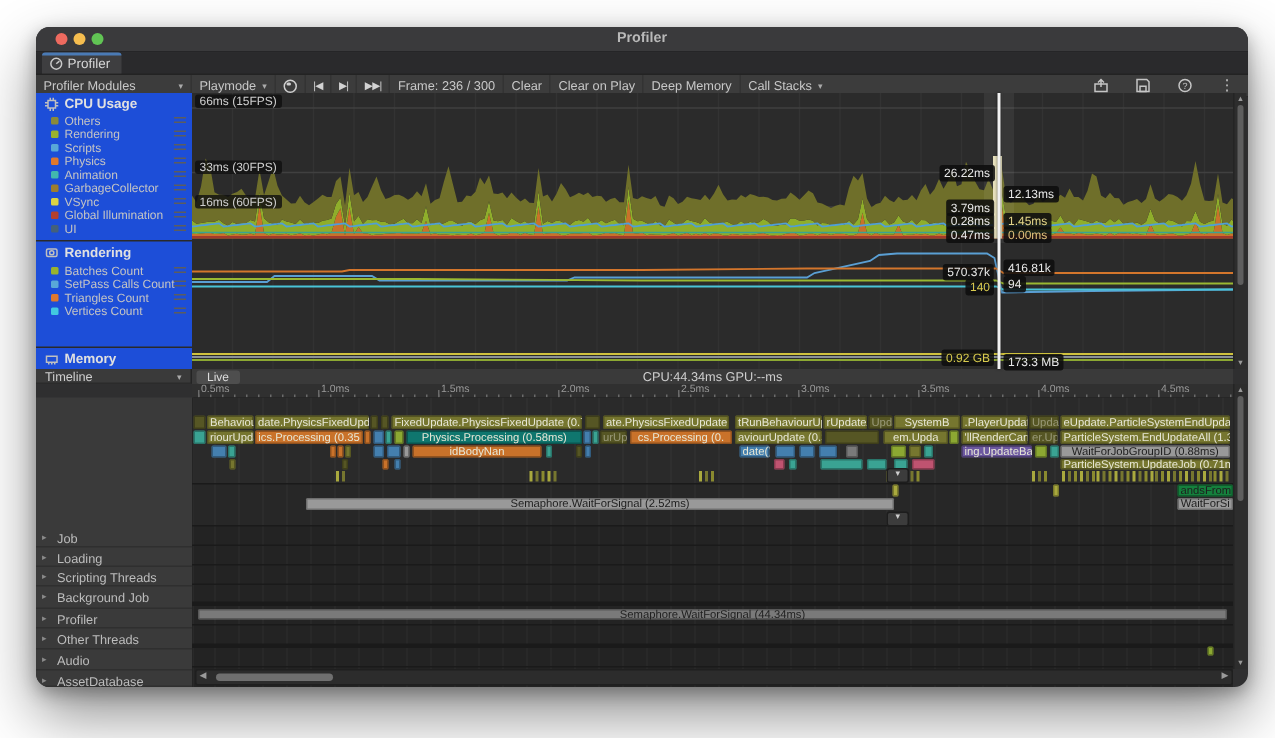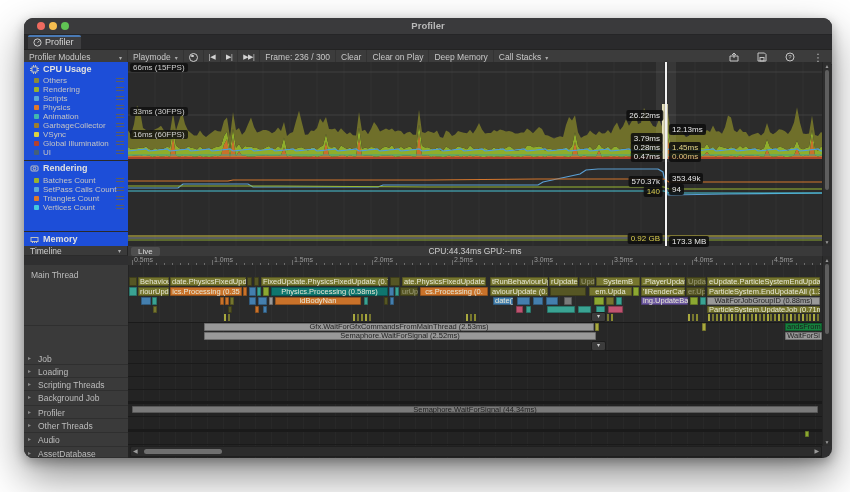--- a/index.html
+++ b/index.html
@@ -518,21 +518,20 @@
         <div class="seg" style="left: 100px; top: 41px; width: 4px; height: 7px; line-height: 7px; background: rgb(86, 86, 36);"></div>
         <div class="seg" style="left: 127px; top: 41px; width: 3px; height: 7px; line-height: 7px; background: rgb(201, 114, 42);"></div>
         <div class="seg" style="left: 135px; top: 41px; width: 4px; height: 7px; line-height: 7px; background: rgb(68, 127, 174);"></div>
         <div class="seg" style="left: 388px; top: 41px; width: 7px; height: 7px; line-height: 7px; background: rgb(191, 83, 112);"></div>
         <div class="seg" style="left: 398px; top: 41px; width: 5px; height: 7px; line-height: 7px; background: rgb(58, 163, 147);"></div>
         <div class="seg" style="left: 419px; top: 41px; width: 28px; height: 7px; line-height: 7px; background: rgb(58, 163, 147);"></div>
         <div class="seg" style="left: 450px; top: 41px; width: 13px; height: 7px; line-height: 7px; background: rgb(58, 163, 147);"></div>
         <div class="seg" style="left: 468px; top: 41px; width: 9px; height: 7px; line-height: 7px; background: rgb(58, 163, 147);"></div>
         <div class="seg" style="left: 480px; top: 41px; width: 15px; height: 7px; line-height: 7px; background: rgb(191, 83, 112);"></div>
         <div class="seg" style="left: 579px; top: 41px; width: 113px; height: 7px; line-height: 7px; background: rgb(118, 118, 47);">ParticleSystem.UpdateJob (0.71ms)</div>
-        <div class="seg dark" style="left: 76px; top: 58px; width: 390px; height: 8px; line-height: 8px; background: rgb(153, 153, 153);">Gfx.WaitForGfxCommandsFromMainThread (2.53ms)</div>
         <div class="seg" style="left: 467px; top: 58px; width: 2px; height: 8px; line-height: 8px; background: rgb(169, 169, 62);"></div>
         <div class="seg" style="left: 574px; top: 58px; width: 2px; height: 8px; line-height: 8px; background: rgb(169, 169, 62);"></div>
         <div class="seg dark" style="left: 657px; top: 58px; width: 37px; height: 8px; line-height: 8px; background: #15803d;">andsFrom</div>
         <div class="seg dark" style="left: 76px; top: 67px; width: 392px; height: 8px; line-height: 8px; background: rgb(153, 153, 153);">Semaphore.WaitForSignal (2.52ms)</div>
         <div class="seg dark" style="left: 657px; top: 67px; width: 37px; height: 8px; line-height: 8px; background: rgb(153, 153, 153);">WaitForSi</div>
         <div class="seg dark" style="left: 4px; top: 141px; width: 686px; height: 7px; line-height: 7px; background: rgb(122, 122, 122);">Semaphore.WaitForSignal (44.34ms)</div>
         <div class="seg" style="left: 677px; top: 166px; width: 3px; height: 6px; line-height: 6px; background: rgb(140, 168, 50);"></div>
         <div class="tl-sep" style="top: 57px; height: 1px;"></div>
         <div class="tl-sep" style="top: 85px; height: 1px;"></div>
         <div class="tl-sep" style="top: 98px; height: 1px;"></div>
@@ -587,23 +586,20 @@
         <div style="position: absolute; left: 669.7px; top: 49px; width: 2px; height: 7px; background: rgb(138, 138, 47); z-index: 4;"></div>
         <div style="position: absolute; left: 673.6px; top: 49px; width: 2px; height: 7px; background: rgb(169, 169, 62); z-index: 4;"></div>
         <div style="position: absolute; left: 677.5px; top: 49px; width: 2px; height: 7px; background: rgb(118, 118, 47); z-index: 4;"></div>
         <div style="position: absolute; left: 681.4px; top: 49px; width: 2px; height: 7px; background: rgb(138, 138, 47); z-index: 4;"></div>
         <div style="position: absolute; left: 685.3px; top: 49px; width: 2px; height: 7px; background: rgb(169, 169, 62); z-index: 4;"></div>
         <div style="position: absolute; left: 689.2px; top: 49px; width: 2px; height: 7px; background: rgb(118, 118, 47); z-index: 4;"></div>
         <div class="expander" style="left: 463px; top: 47px;">▾</div>
         <div class="expander" style="left: 463px; top: 76px;">▾</div>
       </div>
     <div class="thread-labels" id="thread-labels">
-        <div class="th-row" style="top: 3px; height: 58px;">
-          <span class="lbl" style="left: 7px;">Main Thread</span>
-        </div>
         <div class="th-row" style="top: 87px; height: 13px;">
           <span class="arr">▸</span>
           <span class="lbl">Job</span>
         </div>
         <div class="th-row" style="top: 100px; height: 13px;">
           <span class="arr">▸</span>
           <span class="lbl">Loading</span>
         </div>
         <div class="th-row" style="top: 113px; height: 13px; text-decoration: underline;">
           <span class="arr">▸</span>
@@ -648,18 +644,18 @@
       <div class="grid-chip" style="left: 106px; top: 112px;">16ms (60FPS)</div>
       <div class="chip ra" style="left: 639px; top: 92px;">26.22ms</div>
       <div class="chip ra" style="left: 639px; top: 115px;">3.79ms</div>
       <div class="chip ra" style="left: 639px; top: 124px;">0.28ms</div>
       <div class="chip ra" style="left: 639px; top: 133px;">0.47ms</div>
       <div class="chip" style="left: 645px; top: 106px;">12.13ms</div>
       <div class="chip" style="left: 645px; top: 124px; color: rgb(227, 213, 138);">1.45ms</div>
       <div class="chip" style="left: 645px; top: 133px; color: rgb(223, 192, 122);">0.00ms</div>
       <div class="chip ra" style="left: 639px; top: 158px;">570.37k</div>
       <div class="chip ra" style="left: 639px; top: 168px; color: rgb(217, 203, 79);">140</div>
-      <div class="chip" style="left: 645px; top: 155px;">353.49k</div>
+      <div class="chip" style="left: 645px; top: 155px;">416.81k</div>
       <div class="chip" style="left: 645px; top: 166px;">94</div>
       <div class="chip ra" style="left: 639px; top: 215px; color: rgb(217, 203, 79);">0.92 GB</div>
       <div class="chip" style="left: 645px; top: 218px;">173.3 MB</div>
     </div>
 </div>
 
 </body></html>

